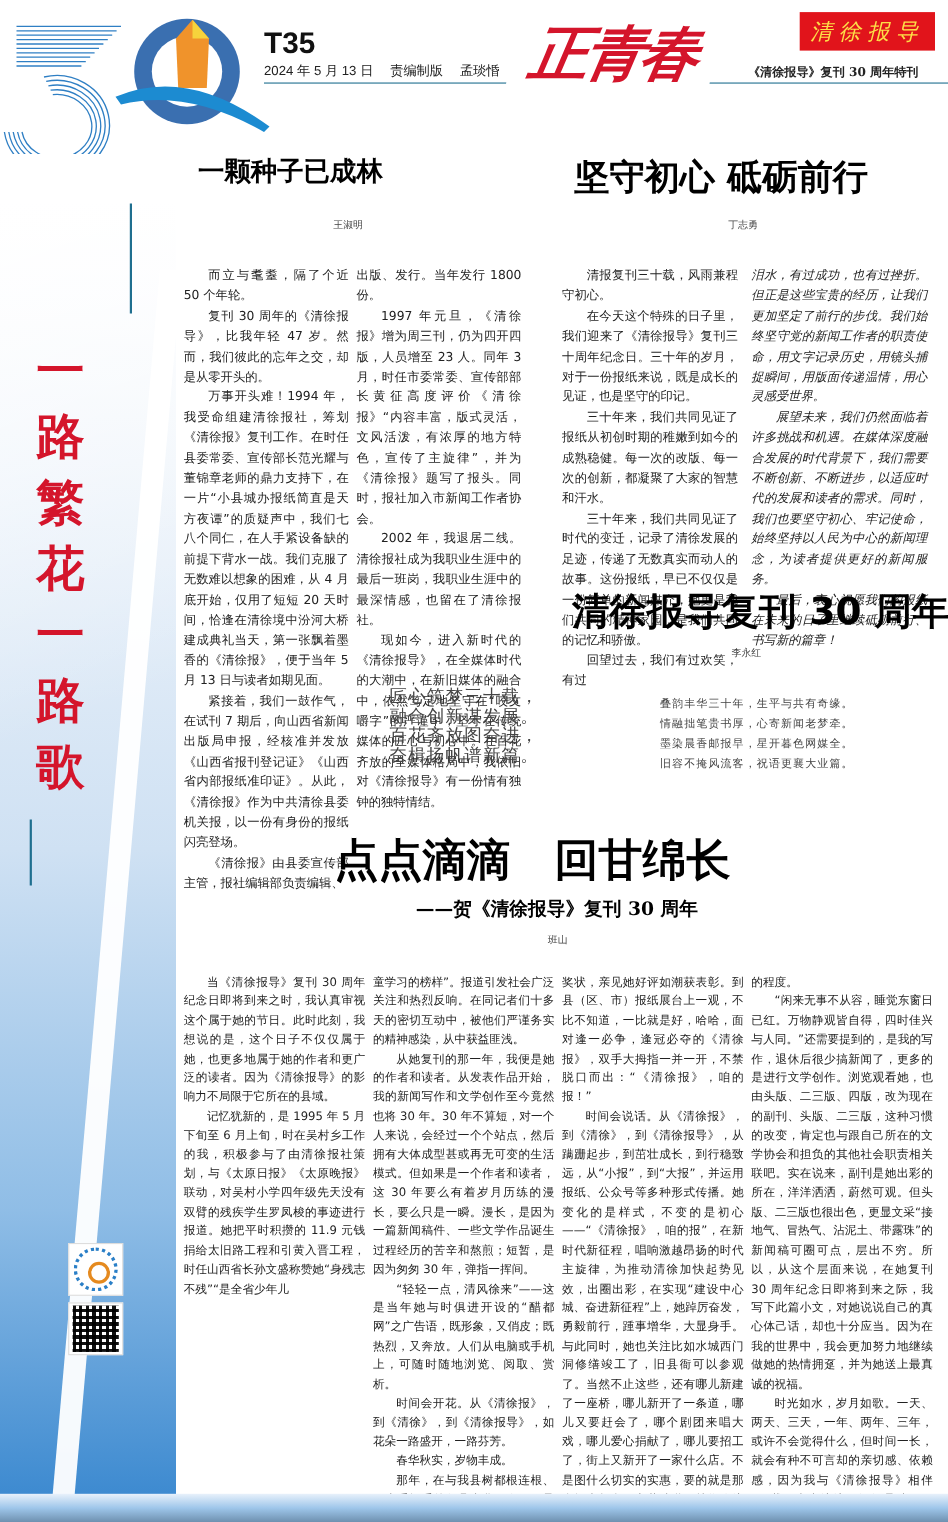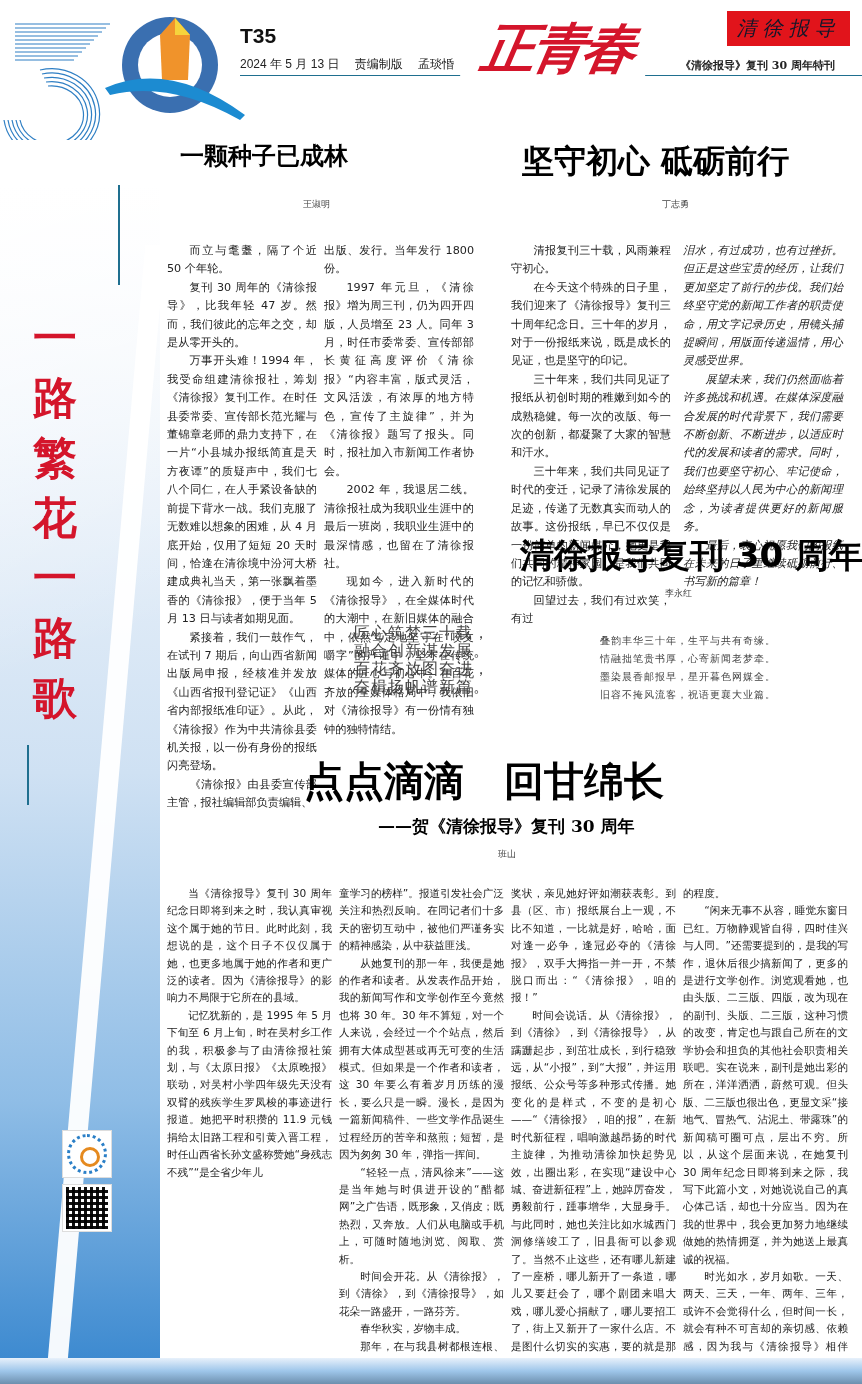--- a/index.html
+++ b/index.html
@@ -22,27 +22,27 @@
   .qr-social .ring { width:40px; height:40px; border-radius:50%; border:3px dotted #2a7fc7; position:relative; }
   .qr-social .ring::after { content:""; position:absolute; left:10px; top:10px; width:14px; height:14px; border-radius:50%; border:3px solid #e58a1f; }
   .qr-code .grid { width:42px; height:42px; background:
     repeating-linear-gradient(90deg,#111 0 3px,#fff 3px 6px),
     repeating-linear-gradient(0deg,#111 0 3px,#fff 3px 6px); background-blend-mode:multiply; }
 
   
   .logo30 { position:absolute; left:0; top:10px; width:250px; height:130px; }
 
   
-  .page-no { position:absolute; left:240px; top:24px; font-family:"Liberation Sans", sans-serif; font-weight:bold; font-size:21px; color:#111; }
+  .page-no { position:absolute; left:240px; top:24px; font-family:"Liberation Sans", sans-serif; font-weight:bold; font-size:27px; color:#111; }
   .dateline { position:absolute; left:240px; top:56px; font-family:"Liberation Sans", sans-serif; font-size:12px; color:#222; }
   .dateline span { margin-right:12px; }
   .header-rule { position:absolute; left:240px; top:75px; width:622px; height:1px; background:#1f6f8f; }
   .calligraphy { position:absolute; left:465px; top:8px; width:185px; height:80px; background:#fff;
     font-family:"DejaVu Serif", serif; font-weight:bold; font-style:italic; font-size:54px; color:#d4152b; letter-spacing:-4px; line-height:80px; text-align:center; transform:skewX(-10deg); }
-  .masthead { position:absolute; left:727px; top:11px; width:123px; height:35px; background:#e1141b; color:#0f172a;
+  .masthead { position:absolute; left:727px; top:11px; width:123px; height:35px; background:#e1141b; color:#fde047;
     font-family:"DejaVu Serif", serif; font-style:italic; font-size:20px; letter-spacing:6px; line-height:35px; text-align:center; }
   .special-issue { position:absolute; left:680px; top:58px; font-size:11px; font-weight:bold; color:#222; }
 
   
   .h-big { position:absolute; font-family:"DejaVu Sans", sans-serif; font-weight:bold; color:#000; white-space:nowrap; }
   .byline { position:absolute; font-size:9px; color:#444; }
 
   .col { position:absolute; font-family:"DejaVu Sans", sans-serif; font-size:11.2px; line-height:18.4px; text-align:justify; color:#222; }
   .col p { text-indent:2em; }
   .col p.cont { text-indent:0; }

